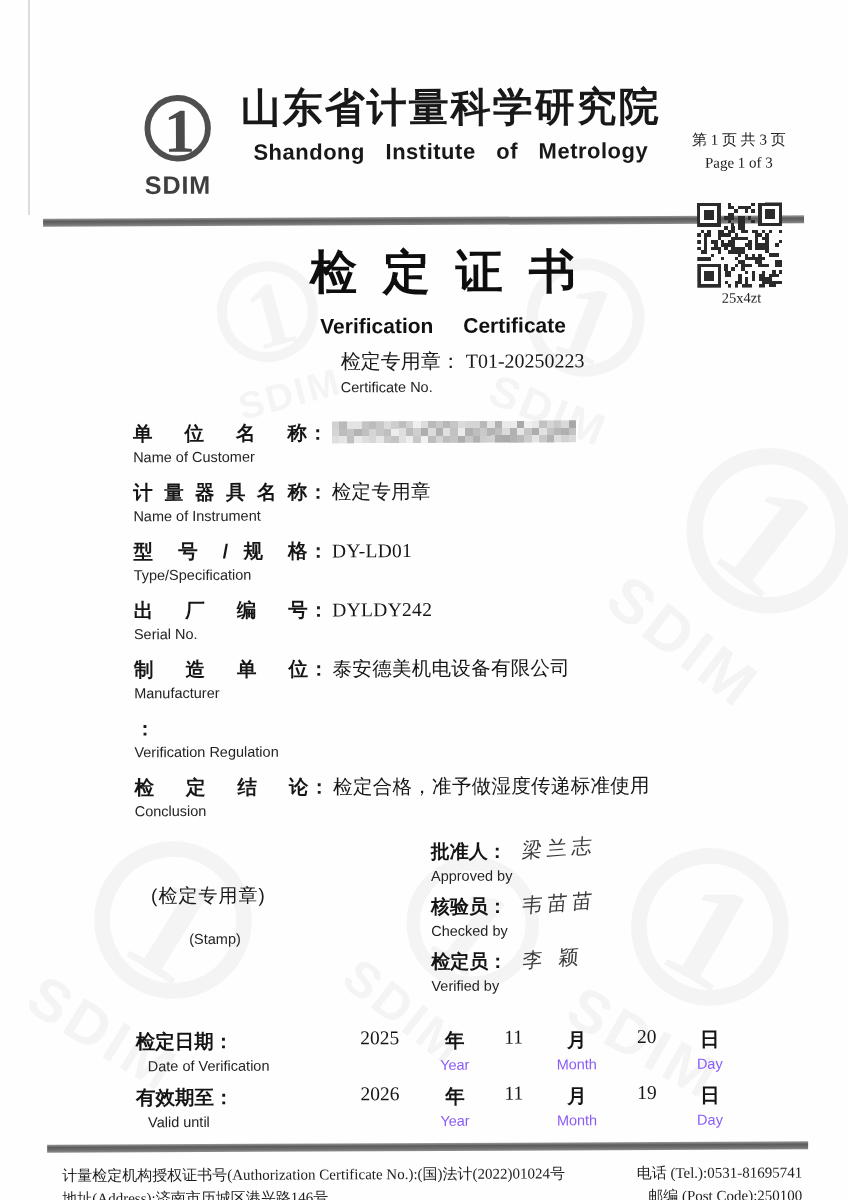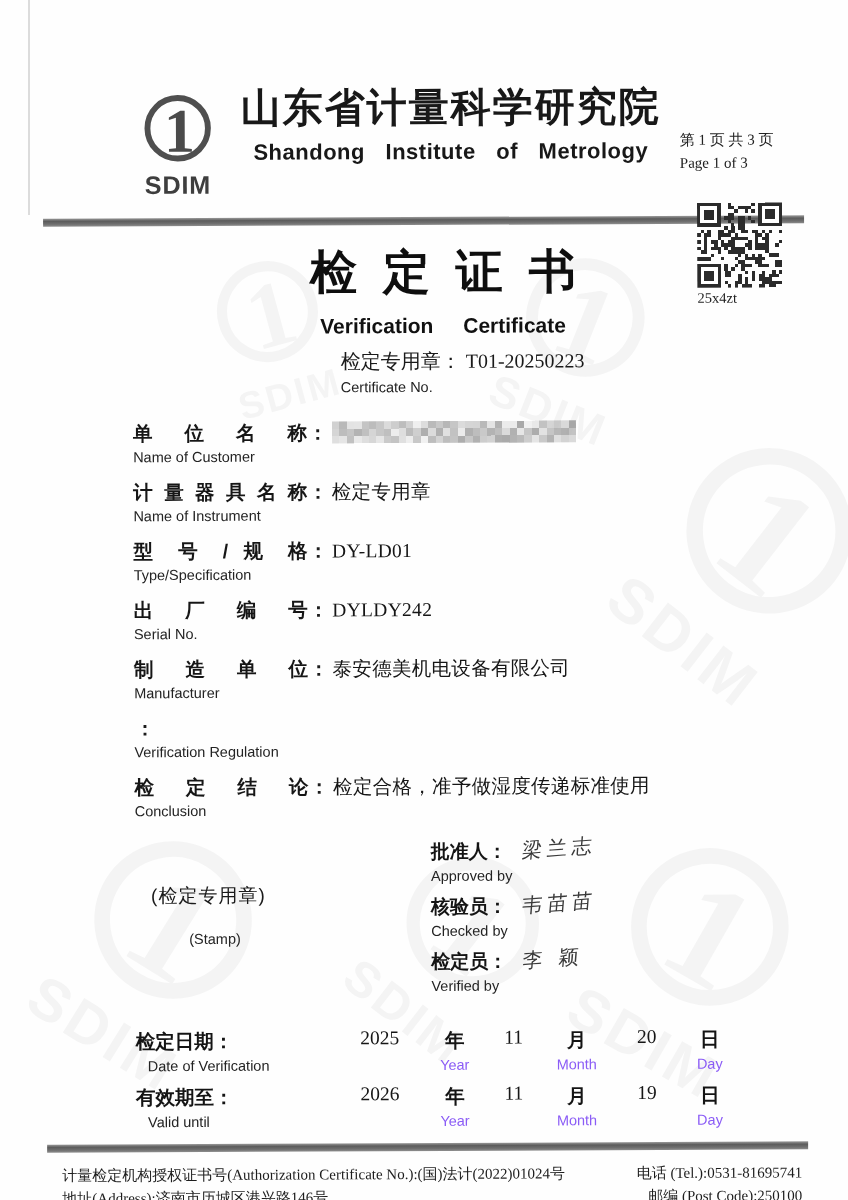--- a/index.html
+++ b/index.html
@@ -19,38 +19,38 @@
 
   
   .header { display:flex; align-items:flex-start; padding:86px 48px 0 132px; }
   .logo-box { width:96px; flex:0 0 96px; text-align:center; margin-top:2px; }
   .head-mid { flex:1; text-align:center; padding-right:4px; }
   .org-zh { font-family:"Liberation Serif", serif; font-size:40px; font-weight:700;
             letter-spacing:2px; color:#181818; line-height:1.1; }
   .org-en { font-family:"Liberation Sans", sans-serif; font-size:22px; font-weight:700;
             word-spacing:14px; color:#181818; margin-top:9px; letter-spacing:0.5px; }
   .page-info { flex:0 0 118px; font-family:"Liberation Serif", serif; font-size:15px;
-               text-align:left; margin-top:44px; line-height:1.5; color:#222; }
+               text-align:center; margin-top:44px; line-height:1.5; color:#222; }
 
   .bar { height:8px; margin:0 42px 0 45px;
          background:linear-gradient(180deg,#9a9a9a 0%, #5c5c5c 35%, #6f6f6f 70%, #8d8d8d 100%); }
   .bar.top { margin-top:13px; }
   .bar.bottom { margin-top:14px; }
 
   
   .title-sec { width:625px; margin:16px 0 0 132px; text-align:center; }
   .cert-zh { font-family:"Liberation Serif", serif; font-size:47px; font-weight:700;
              letter-spacing:0.55em; text-indent:0.55em; color:#0e0e0e; }
   .cert-en { font-size:21px; font-weight:700; word-spacing:24px; color:#111; margin-top:10px; }
   .certno-block { text-align:left; margin:10px 0 0 210px; }
   .certno-line { font-family:"Liberation Serif", serif; font-size:20px; color:#1a1a1a; }
   .certno-en { font-size:14.5px; color:#222; margin-top:4px; }
 
   
-  .qr-box { position:absolute; left:699px; top:204px; width:88px; z-index:2; }
+  .qr-box { position:absolute; left:699px; top:204px; width:88px; text-align:center; z-index:2; }
   .qr-box svg { display:block; }
   .qr-caption { font-family:"Liberation Serif", serif; font-size:14.5px; color:#222; margin-top:2px; }
 
   
   .fields { margin:24px 0 0 134px; width:600px; }
   .frow { margin-bottom:14px; }
   .fmain { display:flex; align-items:baseline; }
   .flabel { display:inline-block; width:174px; font-size:19.5px; font-weight:600; color:#161616;
             text-align:justify; text-align-last:justify; white-space:nowrap; }
   .fcolon { font-size:19.5px; font-weight:600; margin:0 4px 0 1px; }

